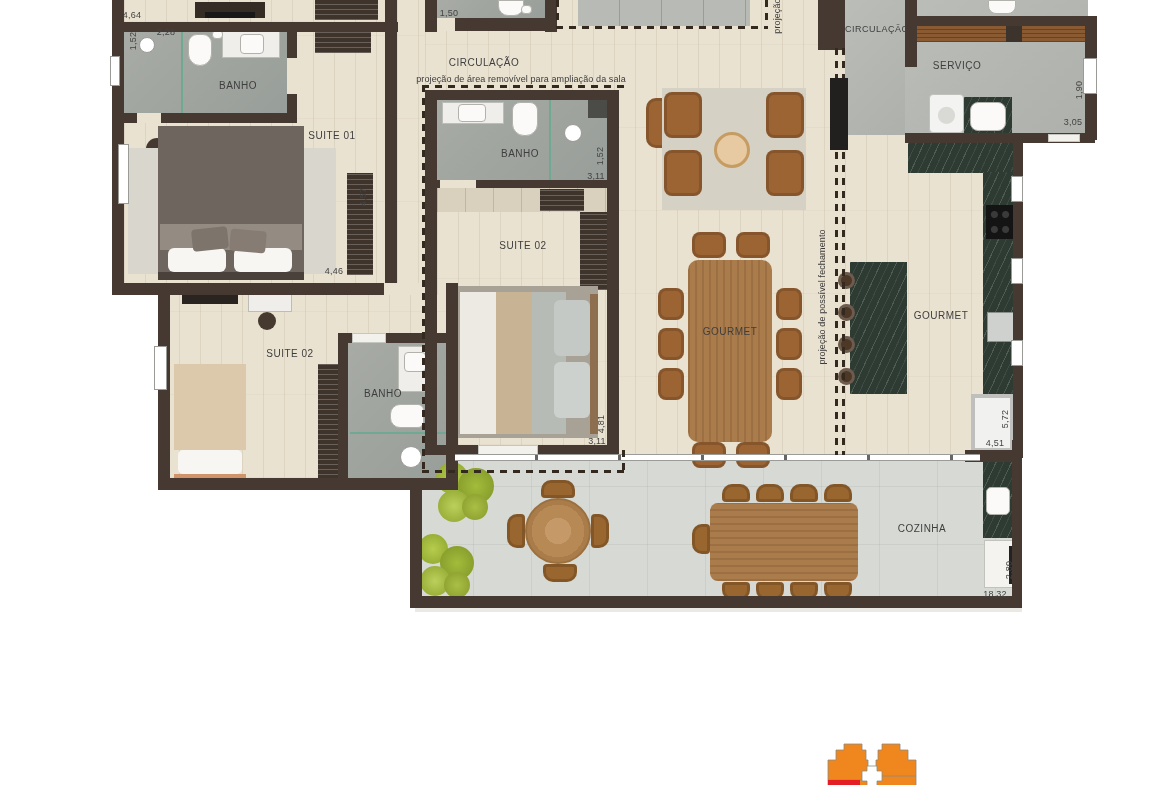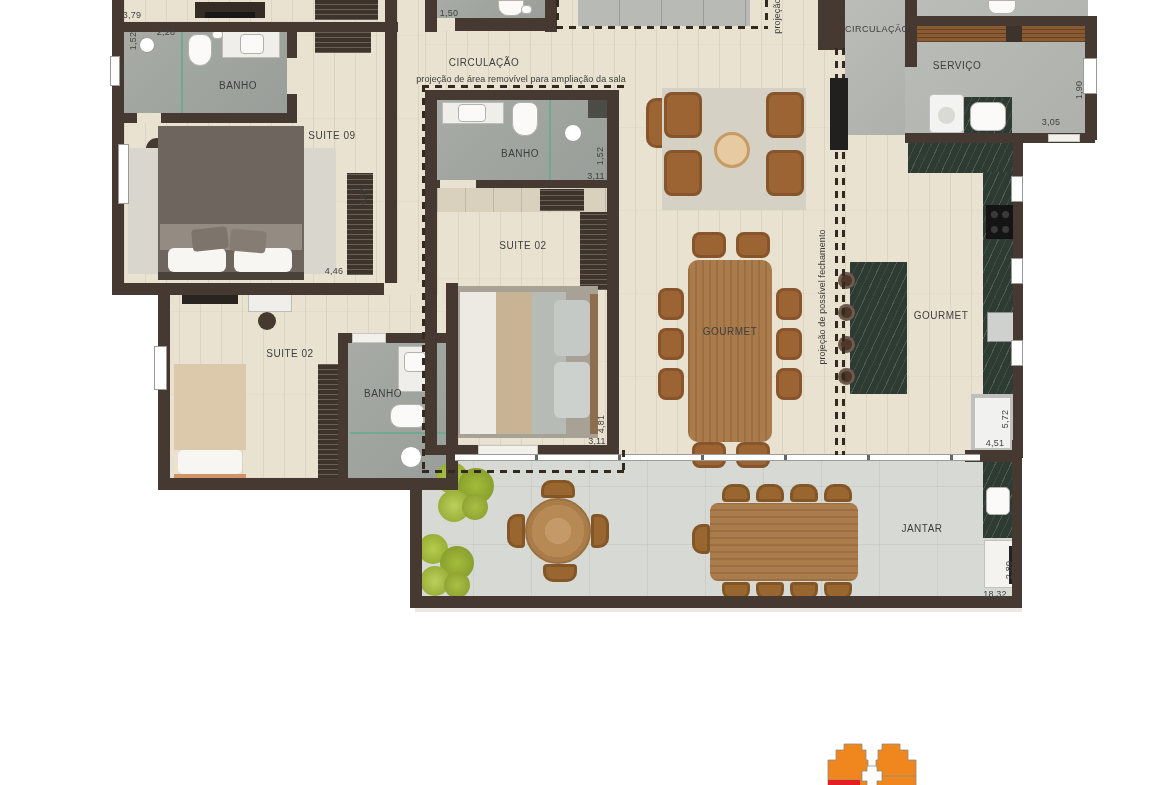--- a/index.html
+++ b/index.html
@@ -248,44 +248,44 @@
   <i class="dashh" style="left:422px;top:470px;width:203px"></i>
   <i class="dashv" style="left:622px;top:450px;height:23px"></i>
   <i class="dashv" style="left:556px;top:0;height:28px"></i>
   <i class="dashh" style="left:556px;top:26px;width:212px"></i>
   <i class="dashv" style="left:765px;top:0;height:28px"></i>
   <i class="dashv" style="left:835px;top:48px;height:407px"></i>
   <i class="dashv" style="left:842px;top:48px;height:407px"></i>
   <i style="left:830px;top:78px;width:18px;height:72px;background:#22201e"></i>
 
   <span class="lbl" style="left:238px;top:85px">BANHO</span>
-  <span class="lbl" style="left:332px;top:135px">SUITE 09</span>
+  <span class="lbl" style="left:332px;top:135px">SUITE 01</span>
   <span class="lbl" style="left:484px;top:62px">CIRCULAÇÃO</span>
   <span class="lbl" style="left:520px;top:153px">BANHO</span>
   <span class="lbl" style="left:523px;top:245px">SUITE 02</span>
   <span class="lbl" style="left:290px;top:353px">SUITE 02</span>
   <span class="lbl" style="left:383px;top:393px">BANHO</span>
   <span class="lbl" style="left:730px;top:331px">GOURMET</span>
   <span class="lbl" style="left:877px;top:29px;font-size:9px">CIRCULAÇÃO</span>
   <span class="lbl" style="left:957px;top:65px">SERVIÇO</span>
   <span class="lbl" style="left:941px;top:315px">GOURMET</span>
-  <span class="lbl" style="left:922px;top:528px">JANTAR</span>
-
-  <span class="lbl dim" style="left:132px;top:15px">3,79</span>
+  <span class="lbl" style="left:922px;top:528px">COZINHA</span>
+
+  <span class="lbl dim" style="left:132px;top:15px">4,64</span>
   <span class="lbl dim lblv" style="left:133px;top:41px">1,52</span>
   <span class="lbl dim" style="left:166px;top:32px">2,28</span>
   <span class="lbl dim lblv" style="left:363px;top:197px">4,57</span>
   <span class="lbl dim" style="left:334px;top:271px">4,46</span>
   <span class="lbl dim" style="left:449px;top:13px">1,50</span>
   <span class="lbl dim lblv" style="left:600px;top:156px">1,52</span>
   <span class="lbl dim" style="left:596px;top:176px">3,11</span>
   <span class="lbl dim lblv" style="left:601px;top:424px">4,81</span>
   <span class="lbl dim" style="left:597px;top:441px">3,11</span>
   <span class="lbl dim lblv" style="left:1079px;top:90px">1,90</span>
-  <span class="lbl dim" style="left:1051px;top:122px">3,05</span>
+  <span class="lbl dim" style="left:1073px;top:122px">3,05</span>
   <span class="lbl dim lblv" style="left:1005px;top:419px">5,72</span>
   <span class="lbl dim" style="left:995px;top:443px">4,51</span>
   <span class="lbl dim lblv" style="left:1009px;top:570px">2,80</span>
   <span class="lbl dim" style="left:995px;top:594px">18,32</span>
 
   <span class="lbl note" style="left:521px;top:79px">projeção de área removível para ampliação da sala</span>
   <span class="lbl note lblv" style="left:822px;top:297px">projeção de possível fechamento</span>
   <span class="lbl note lblv" style="left:777px;top:16px">projeção</span>
 
   <span class="footer-notes">Notas:</span>

